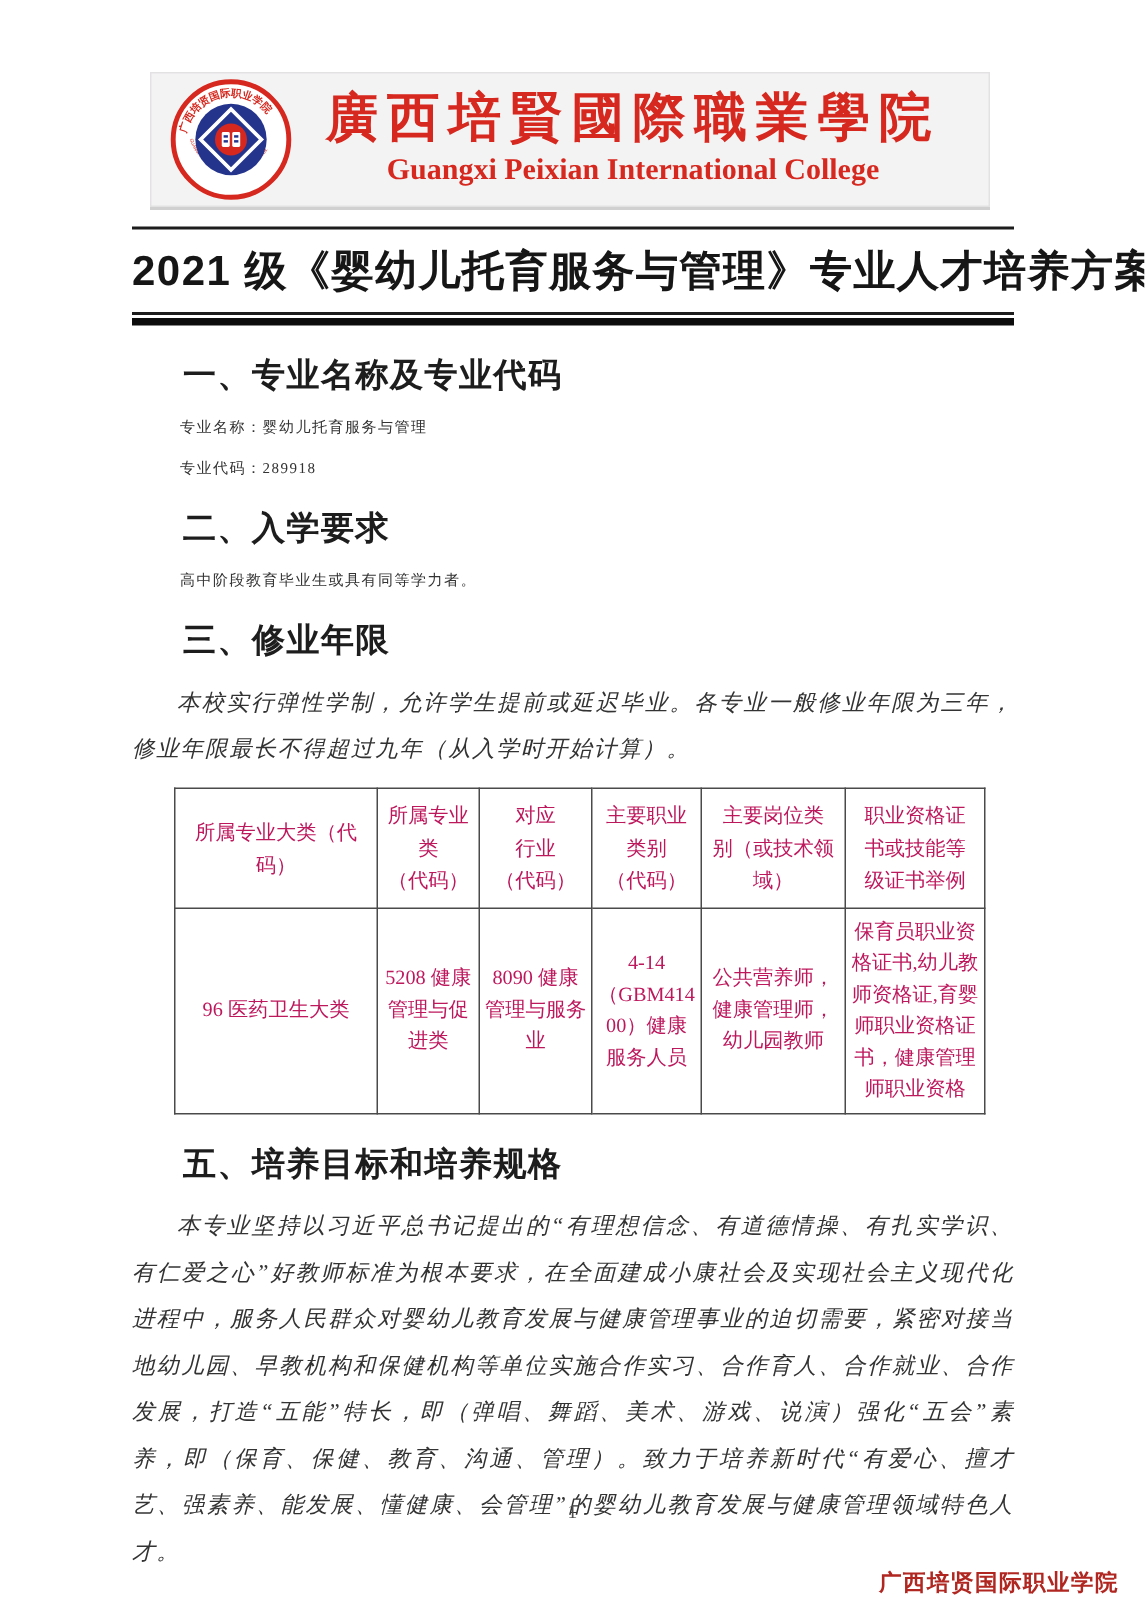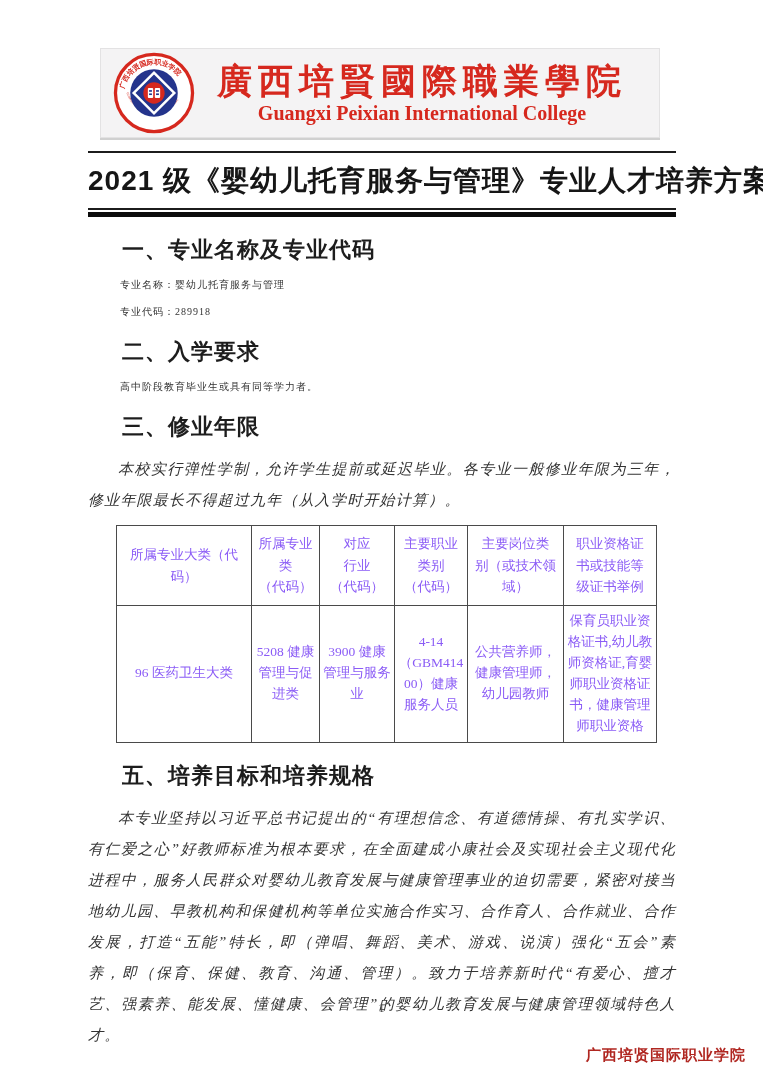--- a/index.html
+++ b/index.html
@@ -28,21 +28,21 @@
     align-items: center;
     padding: 4px 10px;
   }
   .emblem { flex: 0 0 auto; margin-left: 2px; }
   .header-text {
     flex: 1 1 auto;
     text-align: center;
     line-height: 1.1;
   }
   .college-cn {
-    font-family: Liberation Sans, sans-serif;
+    font-family: Liberation Mono, monospace;
     font-weight: bold;
     font-size: 35px;
     letter-spacing: 6px;
     color: #d6281e;
     white-space: nowrap;
   }
   .college-en {
     font-family: "Liberation Serif", serif;
     font-weight: bold;
     font-size: 20px;
@@ -90,21 +90,21 @@
     letter-spacing: 1.2px;
     font-style: italic;
   }
   
   .career-table {
     border-collapse: collapse;
     margin: 9px 0 0 28px;
     width: 540px;
     table-layout: fixed;
     font-size: 13.5px;
-    color: #8b5cf6;
+    color: #be185d;
     font-family: Liberation Serif, serif;
   }
   .career-table th, .career-table td {
     border: 1px solid #4a4a4a;
     text-align: center;
     vertical-align: middle;
     padding: 5px 2px;
     font-weight: normal;
     white-space: pre-line;
     line-height: 1.6;
@@ -217,21 +217,21 @@
 域）</th>
           <th>职业资格证
 书或技能等
 级证书举例</th>
         </tr>
       </thead>
       <tbody>
         <tr>
           <td>96 医药卫生大类</td>
           <td>5208 健康管理与促进类</td>
-          <td>3900 健康管理与服务业</td>
+          <td>8090 健康管理与服务业</td>
           <td>4-14
 （GBM414
 00）健康
 服务人员</td>
           <td>公共营养师，
 健康管理师，
 幼儿园教师</td>
           <td>保育员职业资格证书,幼儿教师资格证,育婴师职业资格证书，健康管理师职业资格</td>
         </tr>
       </tbody>

